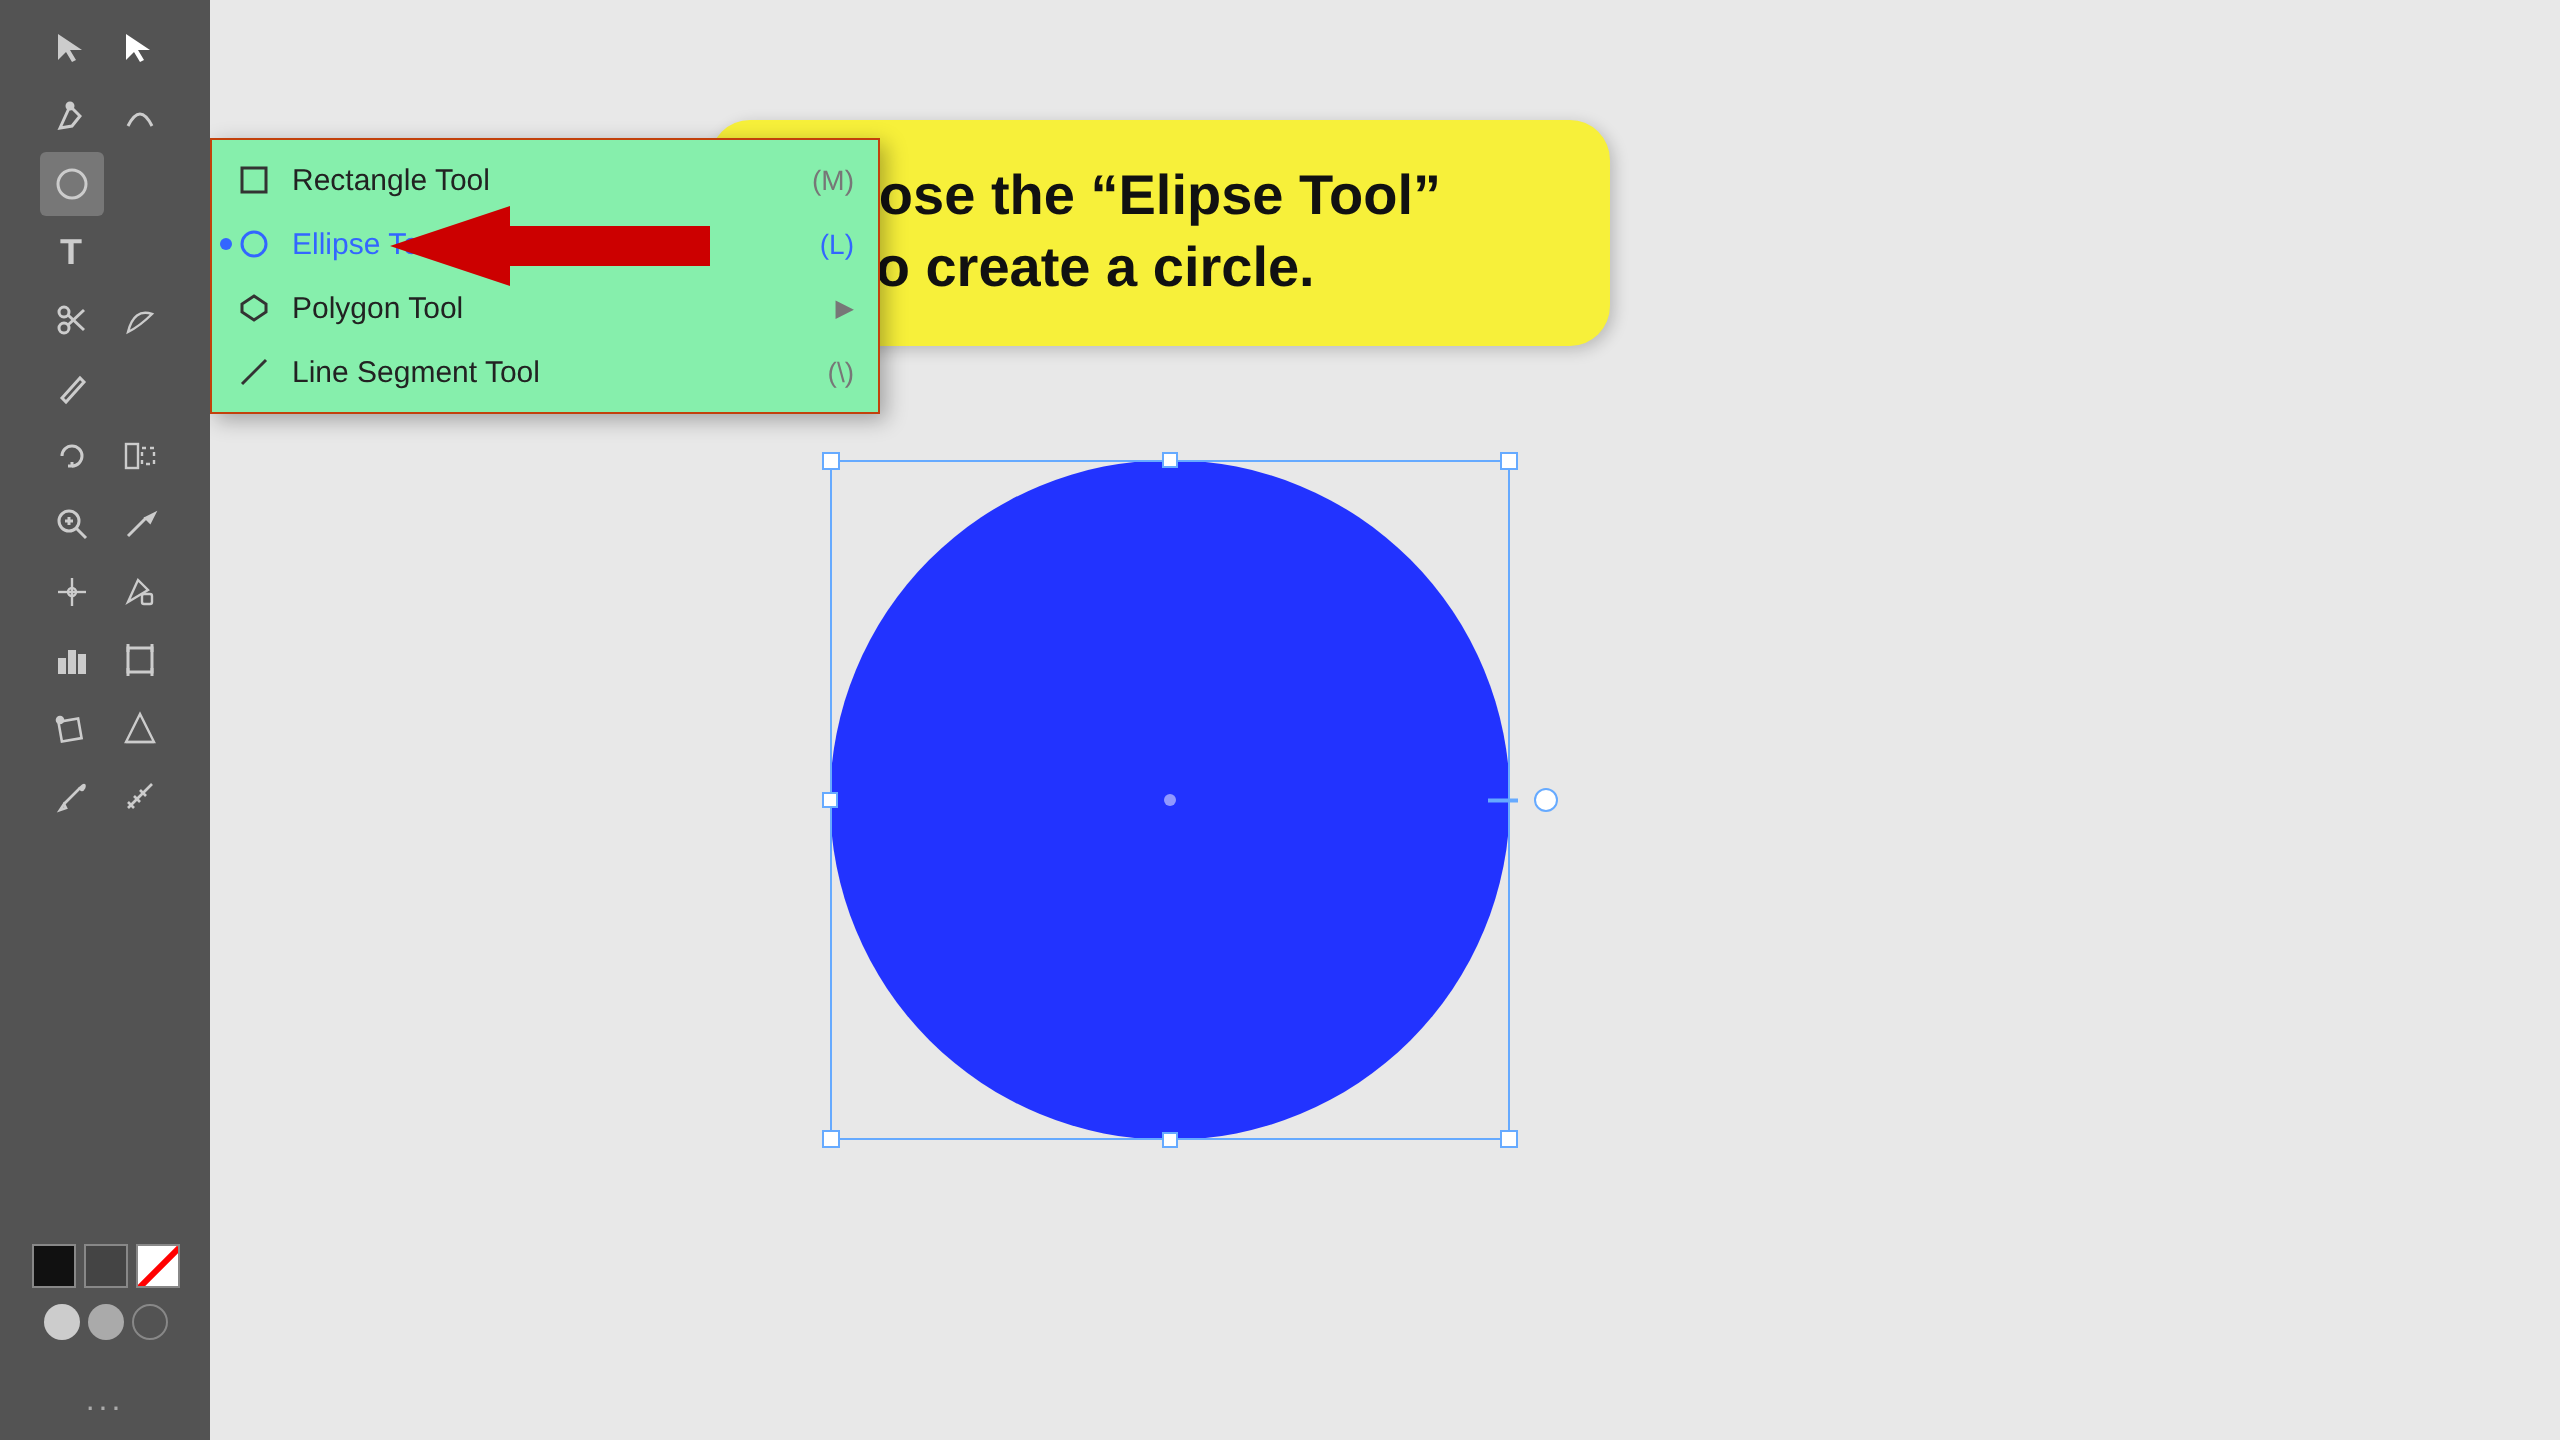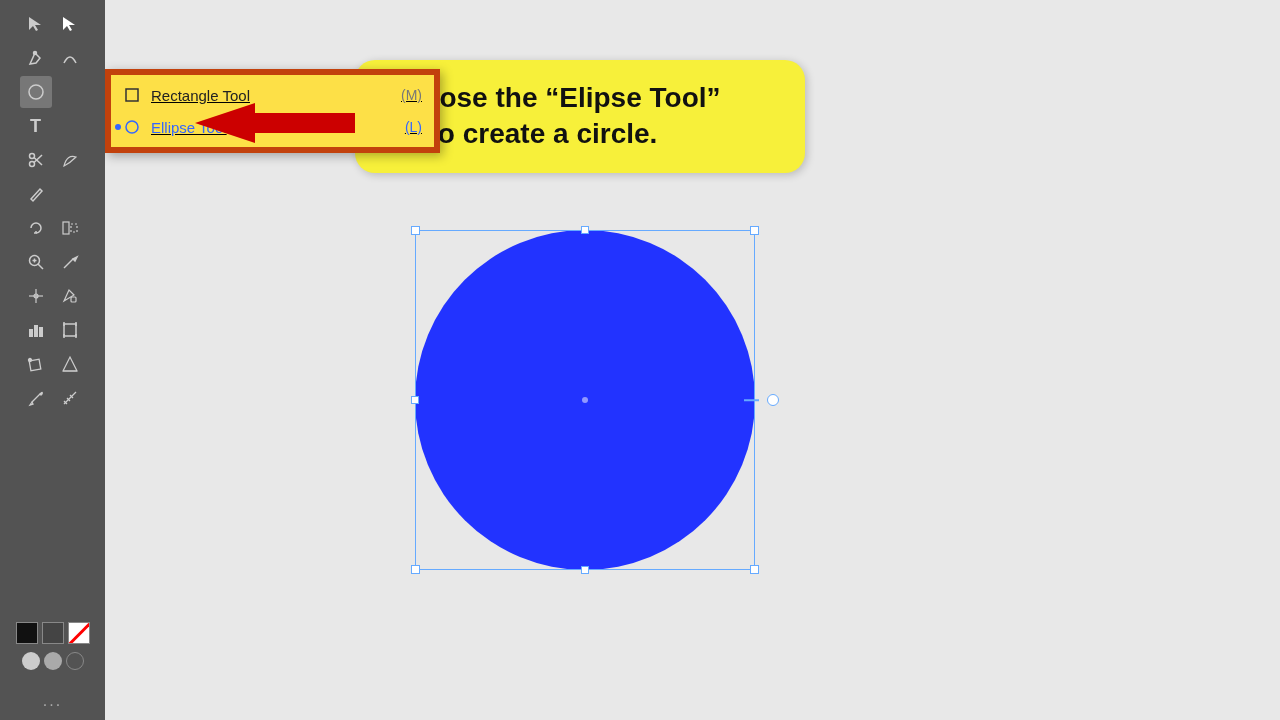--- a/index.html
+++ b/index.html
@@ -228,26 +228,25 @@
       border-radius: 50%;
       background: rgba(255,255,255,0.5);
     }
 
     
     .dropdown-menu {
       position: absolute;
       top: 69px;
       left: 0px;
       width: 335px;
-      background: #fde047;
-      border: 6px solid #c2410c;
+      background: #86efac;
+      border: 1px solid #c2410c;
       box-shadow: 3px 3px 10px rgba(0,0,0,0.3);
       z-index: 100;
       padding: 4px 0;
-      text-decoration: underline;
     }
 
     .menu-item {
       display: flex;
       align-items: center;
       padding: 7px 12px;
       cursor: pointer;
       font-size: 15px;
       color: #222;
       gap: 10px;
@@ -504,22 +503,40 @@
         <div class="dot-selected"></div>
         <div class="menu-icon">
           <svg width="16" height="16" viewBox="0 0 16 16" fill="none" stroke="#3366ff" stroke-width="1.5">
               <ellipse cx="8" cy="8" rx="6" ry="6"></ellipse>
             </svg>
         </div>
         <span style="color:#3366ff;">Ellipse Tool</span>
         <span class="shortcut" style="color:#3366ff;">(L)</span>
       </div>
 
-
-
+      <div class="menu-item">
+        <div class="menu-icon">
+          <svg width="16" height="16" viewBox="0 0 16 16" fill="none" stroke="#333" stroke-width="1.5">
+              <polygon points="8,2 14,6 14,10 8,14 2,10 2,6"></polygon>
+            </svg>
+        </div>
+        <span>Polygon Tool</span>
+        <span class="arrow">▶</span>
+      </div>
+
+
+      <div class="menu-item">
+        <div class="menu-icon">
+          <svg width="16" height="16" viewBox="0 0 16 16" fill="none" stroke="#333" stroke-width="1.5">
+              <line x1="2" y1="14" x2="14" y2="2"></line>
+            </svg>
+        </div>
+        <span>Line Segment Tool</span>
+        <span class="shortcut">(\)</span>
+      </div>
 
     </div>
 
     <div class="arrow-svg">
       <svg width="160" height="40" viewBox="0 0 160 40">
         <defs>
           <marker id="arrowhead" markerWidth="10" markerHeight="7" refX="10" refY="3.5" orient="auto">
             <polygon points="0 0, 10 3.5, 0 7" fill="#cc0000"></polygon>
           </marker>
         </defs>

